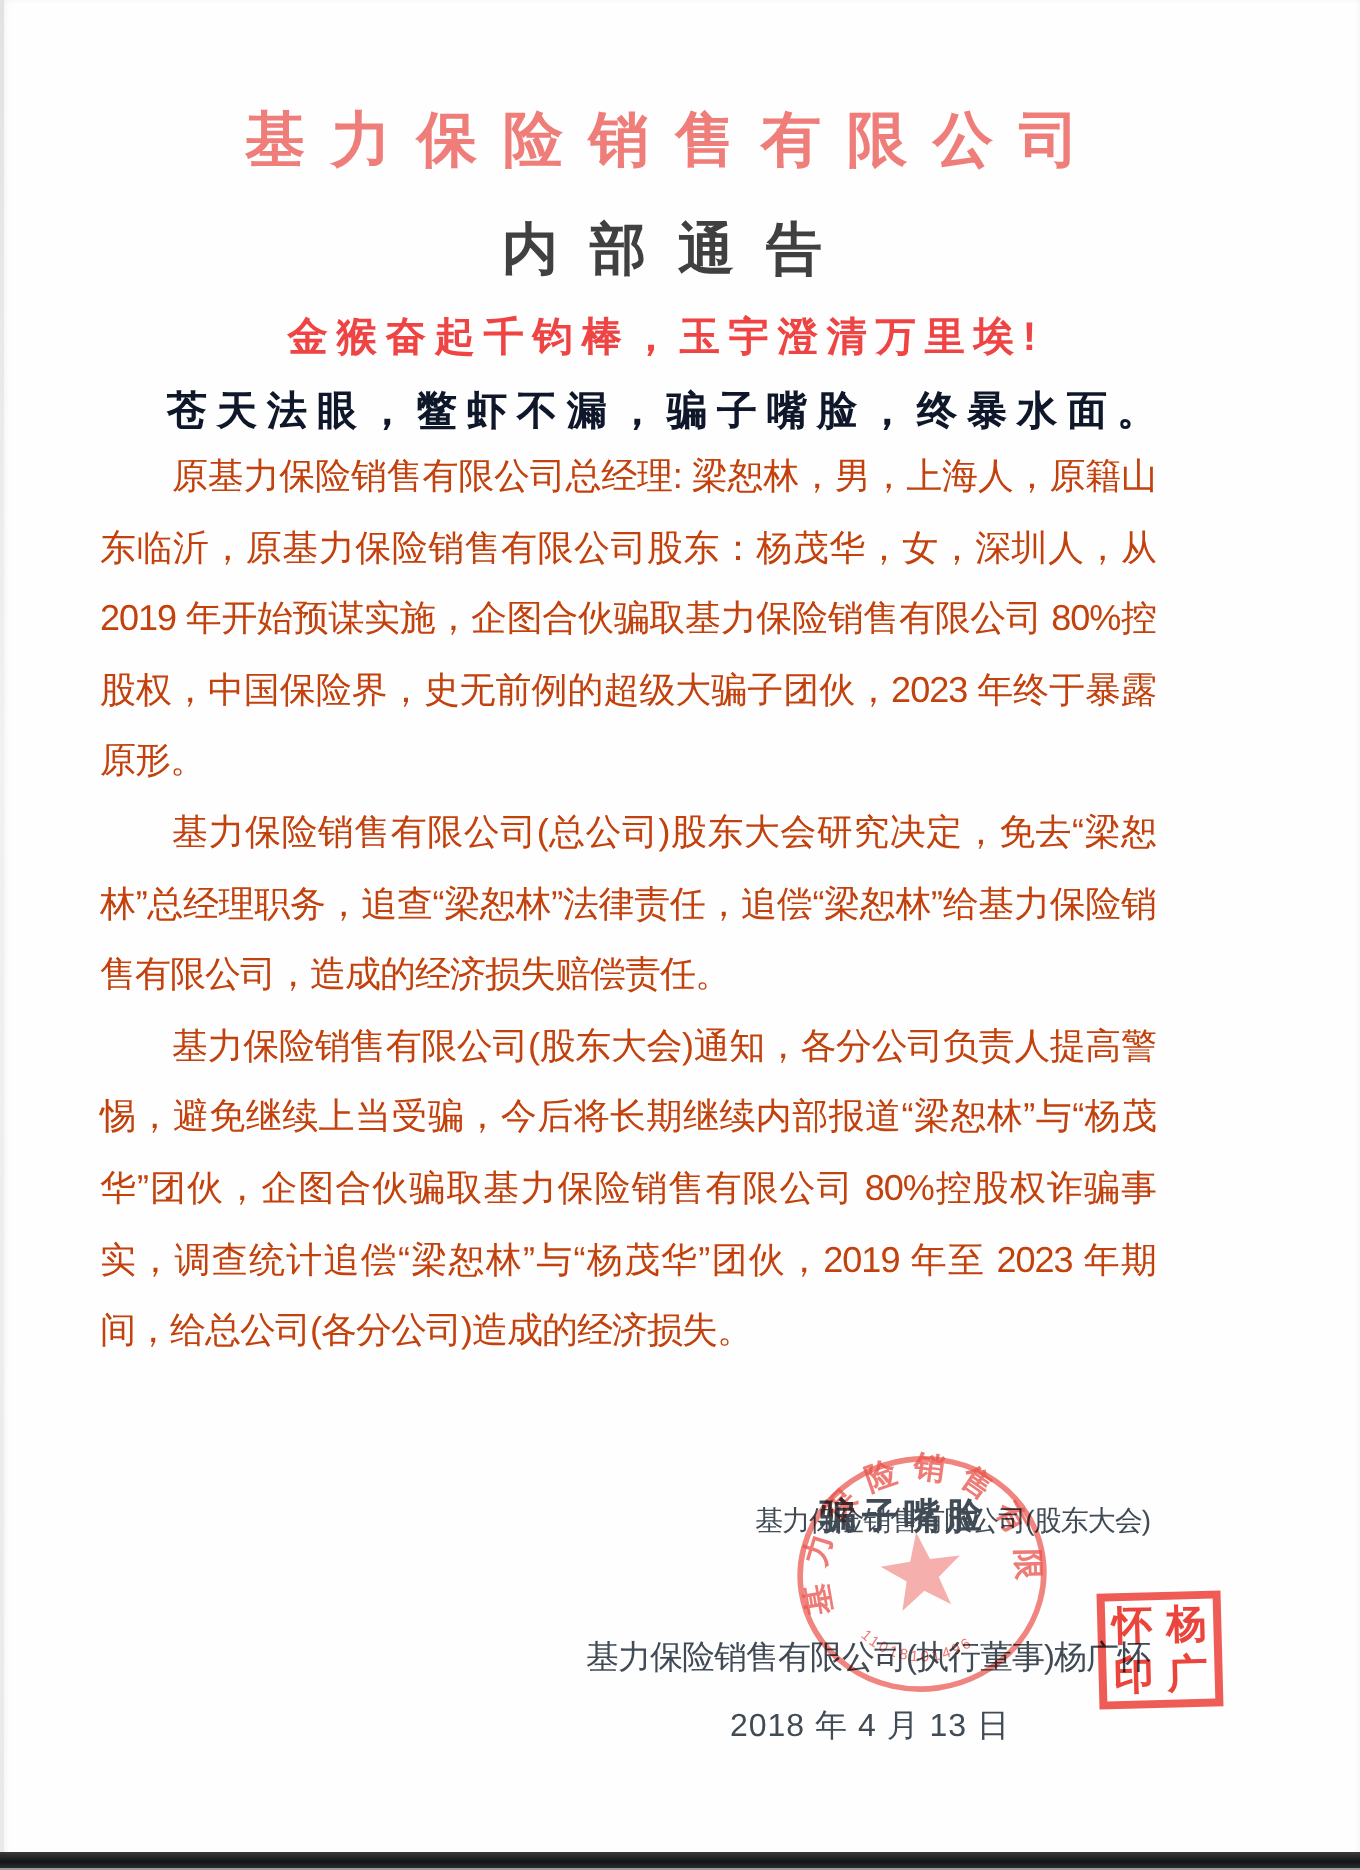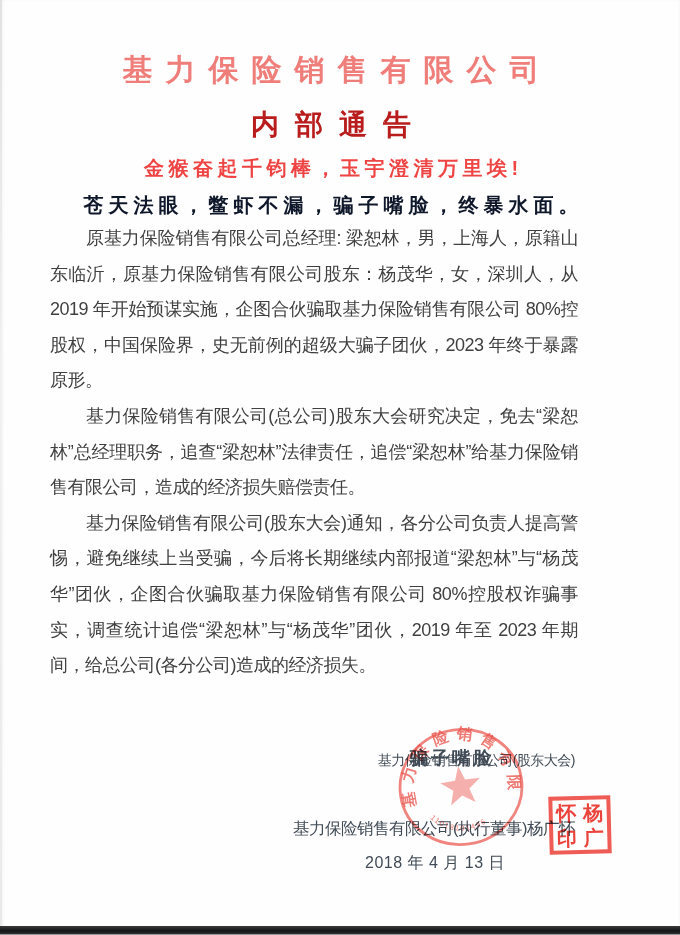--- a/index.html
+++ b/index.html
@@ -11,35 +11,35 @@
     box-shadow: inset 3px 0 4px -2px rgba(0,0,0,0.12), inset -2px 0 3px -2px rgba(0,0,0,0.06);
   }
   .abs { position:absolute; }
   .centered { left:0; width:662px; text-align:center; }
 
   .doc-title {
     top:50px; font-size:30px; font-weight:bold; color:#ef7e7a;
     letter-spacing:13px; text-indent:13px; white-space:nowrap;
   }
   .doc-subtitle {
-    top:106px; font-size:28px; font-weight:bold; color:#b91c1c;
+    top:106px; font-size:28px; font-weight:bold; color:#404040;
     letter-spacing:16px; text-indent:16px; white-space:nowrap;
   }
   .epigraph1 {
     top:155px; font-size:20px; font-weight:bold; color:#ef4444;
     letter-spacing:4.5px; text-indent:4.5px; white-space:nowrap;
   }
   .epigraph2 {
     top:192px; font-size:20px; font-weight:bold; color:#0f172a;
     letter-spacing:5px; text-indent:5px; white-space:nowrap;
   }
   .doc-body {
     top:221px; left:50px; width:528px;
     font-size:18px; line-height:35.6px; letter-spacing:-0.5px;
-    text-align:justify; color:#404040;
+    text-align:justify; color:#c2410c;
   }
   .doc-body p { margin:0; text-indent:2em; }
 
   .closing  { top:746px; left:410px; font-size:18px; font-weight:bold; letter-spacing:3px; white-space:nowrap; }
   .sig1     { top:752px; right:105px; font-size:14px; letter-spacing:-0.5px; white-space:nowrap; }
   .sig2     { top:818px; right:105px; font-size:16.5px; letter-spacing:-0.5px; white-space:nowrap; }
   .doc-date { top:853px; right:175px; font-size:16px; letter-spacing:0.5px; white-space:nowrap; }
 
   
   .round-seal {

